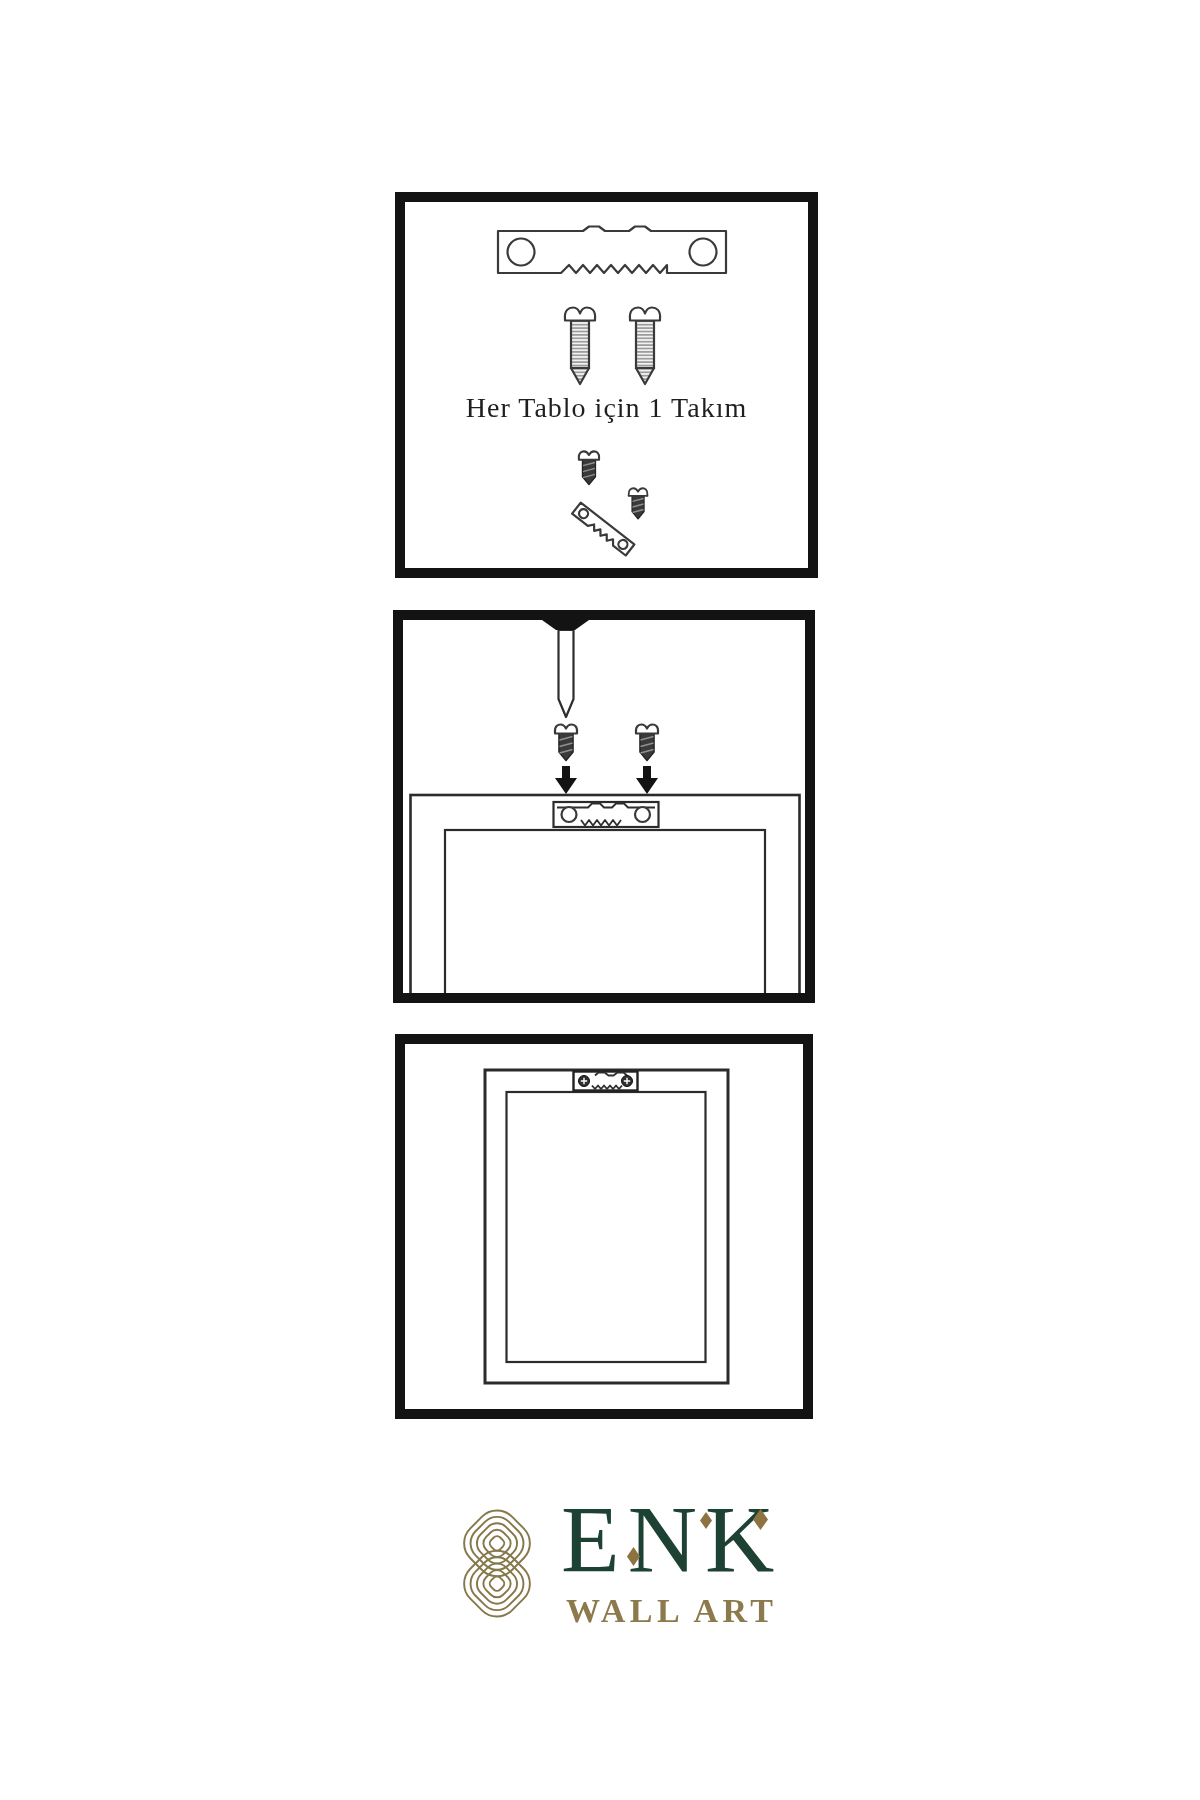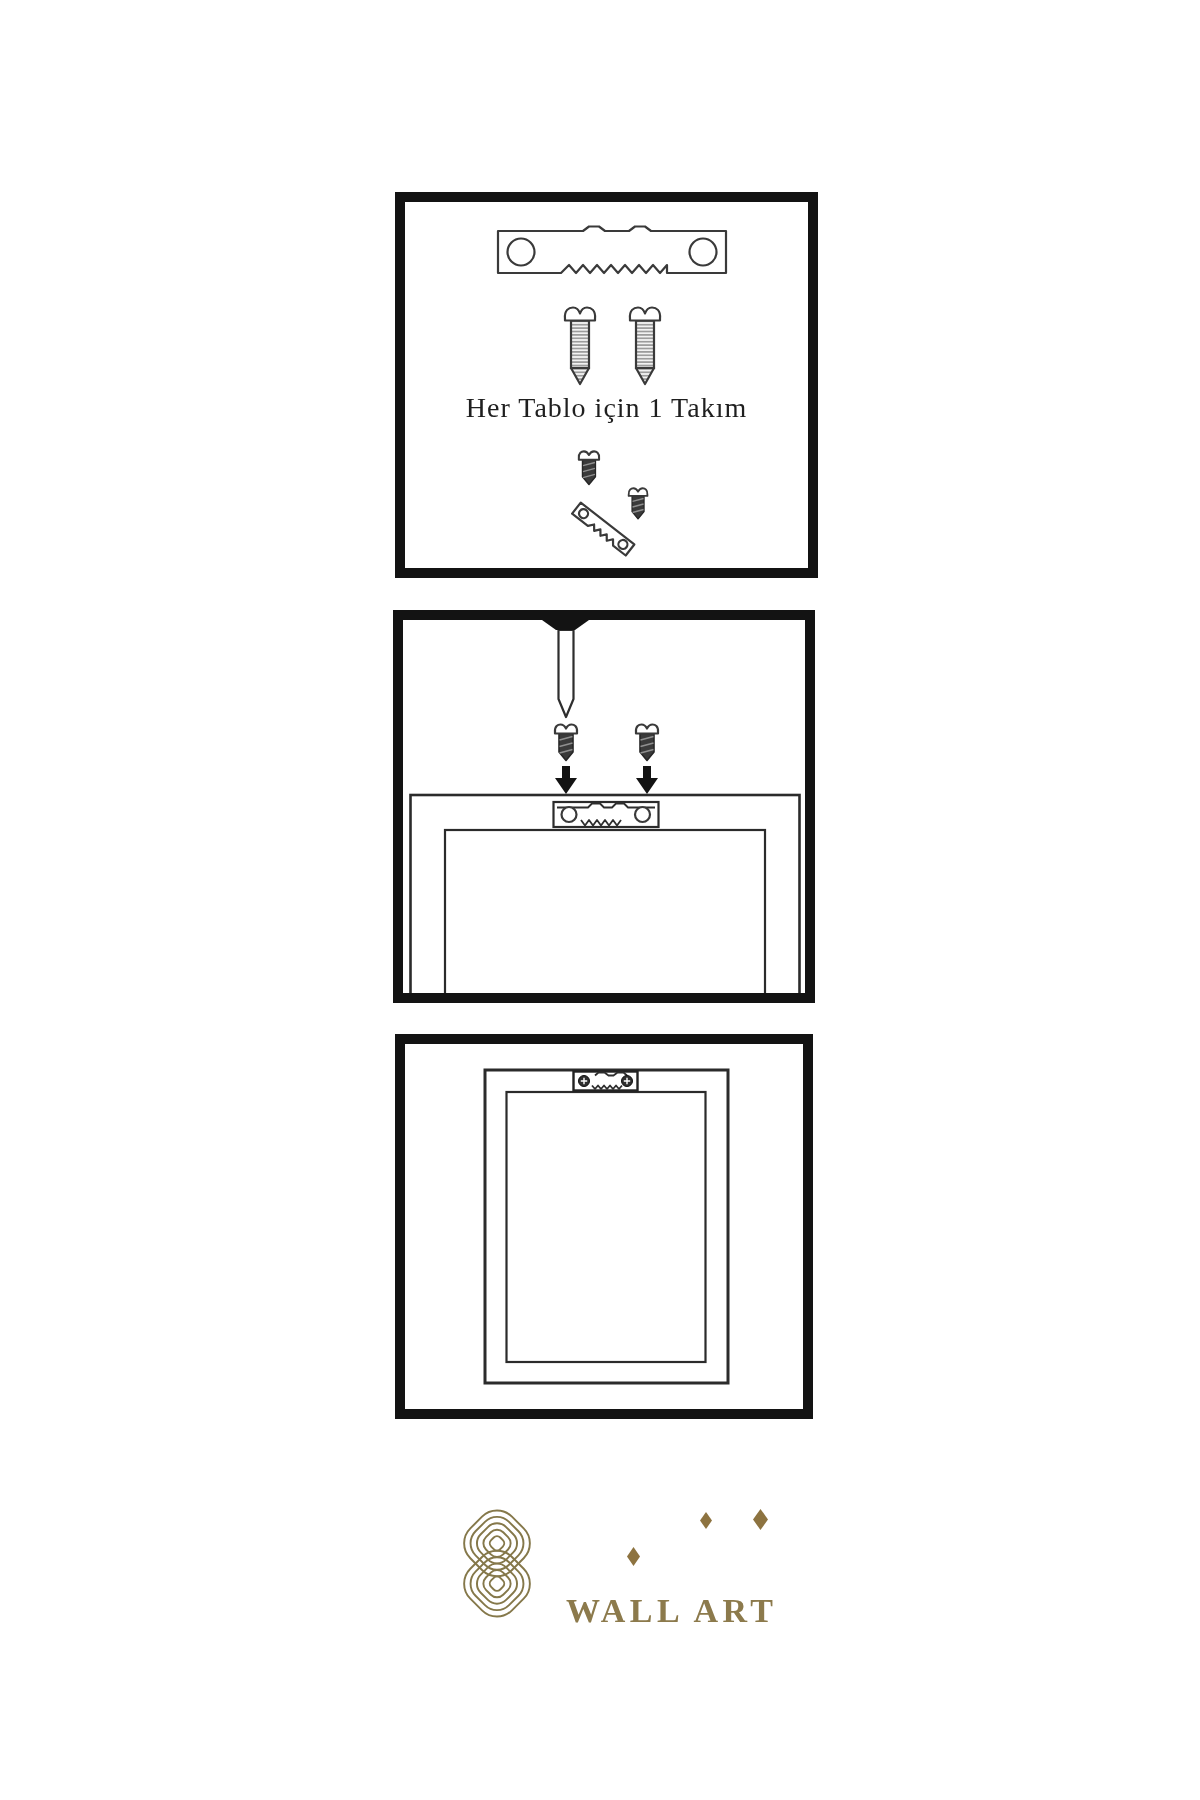--- a/index.html
+++ b/index.html
@@ -152,18 +152,19 @@
       </g>
       <g>
         <rect x="-16.5" y="-16.5" width="64" height="64" rx="23"></rect>
         <rect x="-10.25" y="-10.25" width="51.5" height="51.5" rx="18.5"></rect>
         <rect x="-4" y="-4" width="39" height="39" rx="14"></rect>
         <rect x="2.25" y="2.25" width="26.5" height="26.5" rx="9.5"></rect>
         <rect x="8.5" y="8.5" width="14" height="14" rx="5"></rect>
       </g>
     </g>
   </svg>
+  <div class="brand">ENK</div>
   <div class="diamond" id="diamond-1"></div>
   <div class="diamond" id="diamond-2"></div>
   <div class="diamond" id="diamond-3"></div>
   <div class="brand-sub">WALL ART</div>
 
 </div>
 
 </body></html>

